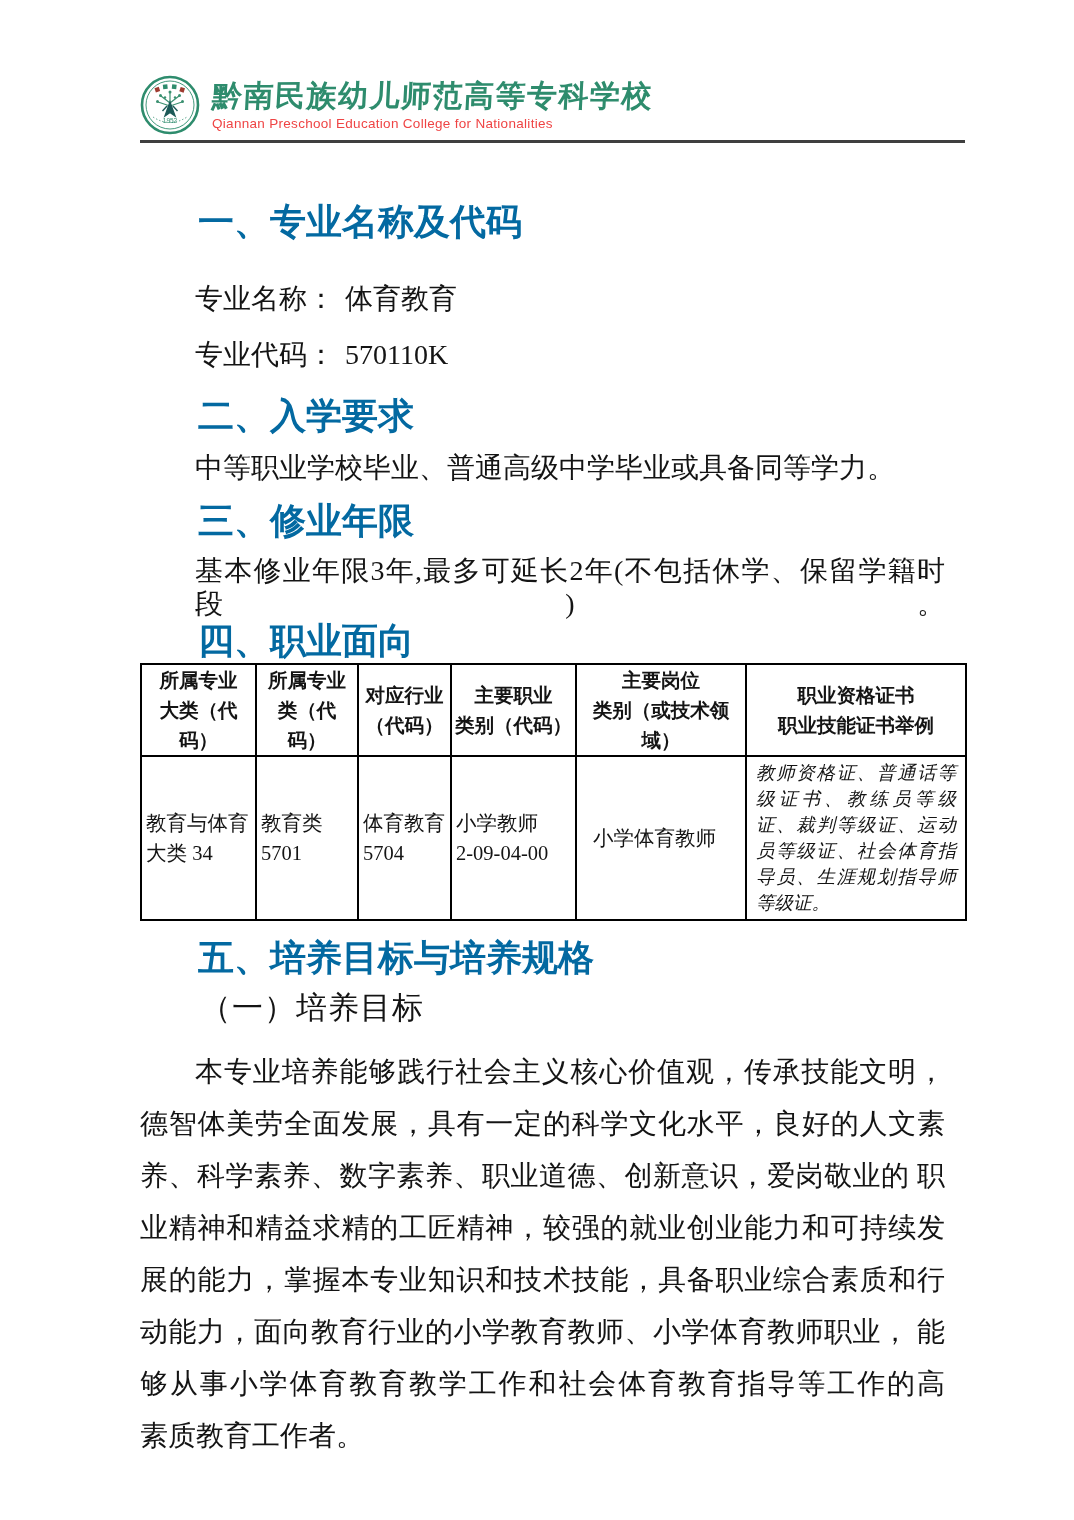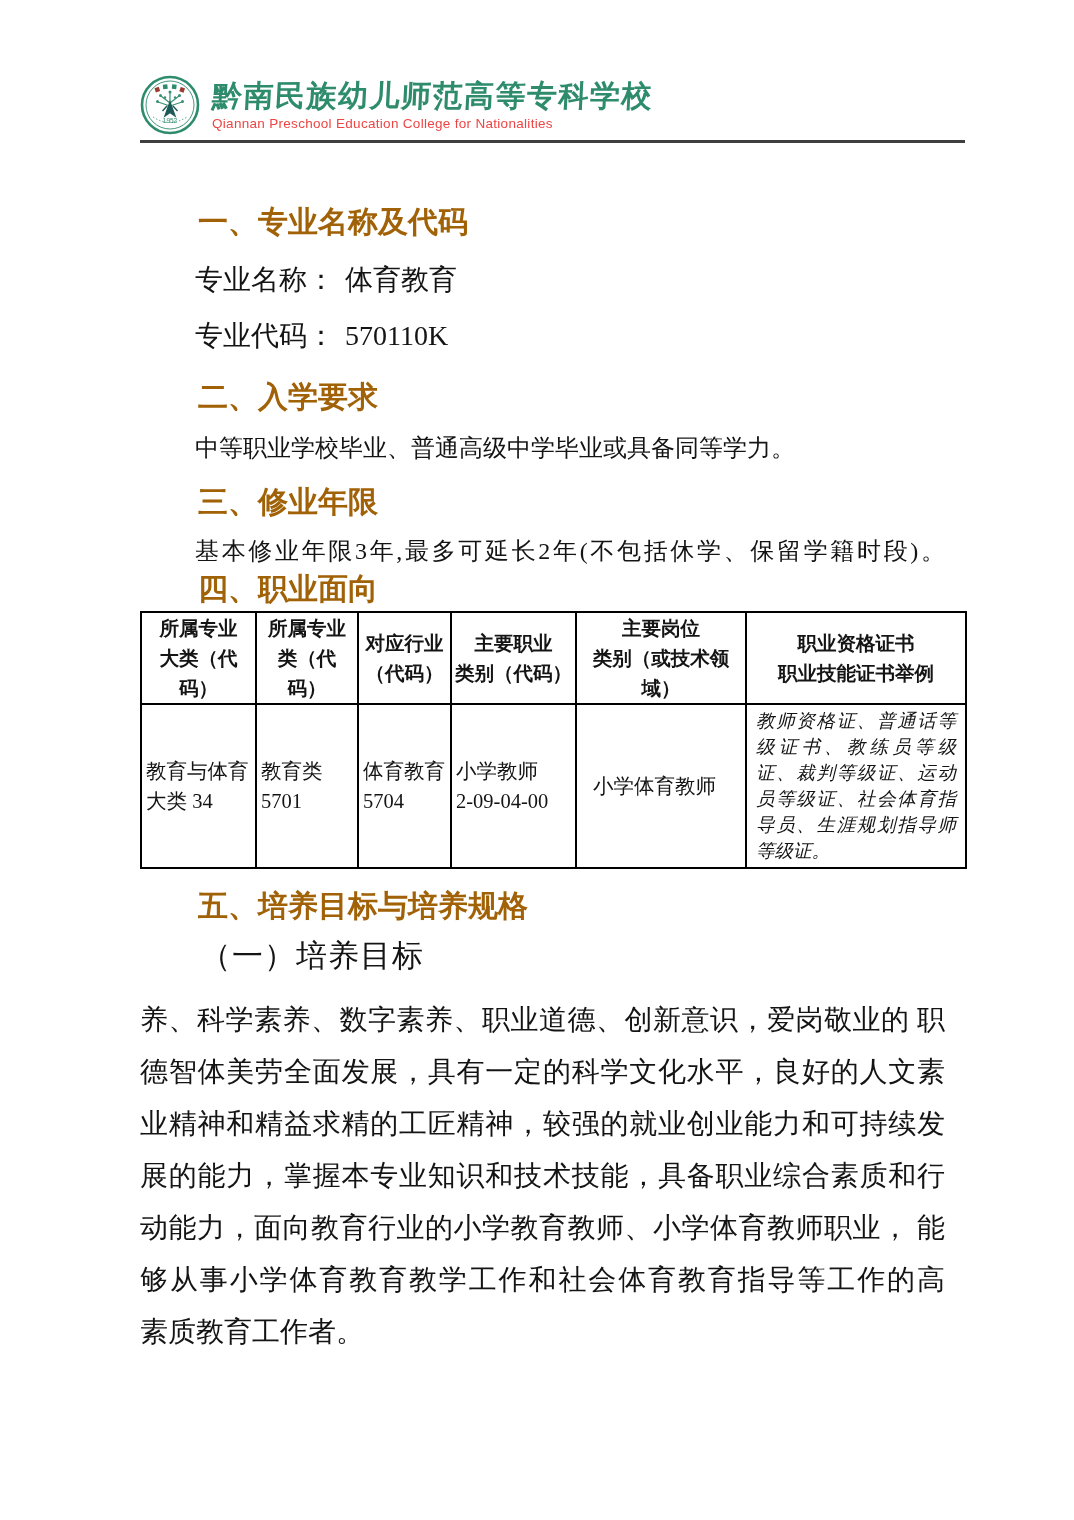--- a/index.html
+++ b/index.html
@@ -41,37 +41,37 @@
     margin: 4px 109px 0 140px;
     border: none;
     border-top: 3px solid #3f3f3f;
     height: 0;
   }
   
   main { margin: 0 109px 0 140px; width: 825px; }
   .sec-heading {
     font-family: Liberation Serif, serif;
     font-weight: 700;
-    font-size: 30px;
+    font-size: 36px;
     line-height: 34px;
     padding-left: 58px;
-    color: #a16207;
+    color: #0369a1;
   }
   #s1-heading { margin-top: 62px; }
   .kv {
     font-size: 28px;
     line-height: 33px;
     padding-left: 55px;
   }
   .kv .kv-value { margin-left: 10px; }
-  #kv-name { margin-top: 24px; }
+  #kv-name { margin-top: 43px; }
   #kv-code { margin-top: 23px; }
   #s2-heading { margin-top: 28px; }
   .body-line {
-    font-size: 24px;
+    font-size: 28px;
     line-height: 33px;
     padding-left: 55px;
   }
   #s2-body { margin-top: 18px; }
   #s3-heading { margin-top: 20px; }
   #s3-body { margin-top: 16px; width: 805px; padding-left: 55px; text-align: justify; text-align-last: justify; }
   #s4-heading { margin-top: 4px; }
   
   table.career {
     margin-top: 5px;
@@ -250,22 +250,23 @@
           </td>
           <td class="cert">教师资格证、普通话等级证书、教练员等级证、裁判等级证、运动员等级证、社会体育指导员、生涯规划指导师等级证。</td>
         </tr>
       </tbody>
     </table>
 
     <div class="sec-heading" id="s5-heading">五、培养目标与培养规格</div>
     <div class="sub-heading">（一）培养目标</div>
 
     <div class="para">
+      <div class="pline first">本专业培养能够践行社会主义核心价值观，传承技能文明，</div>
+      <div class="pline">德智体美劳全面发展，具有一定的科学文化水平，良好的人文素</div>
       <div class="pline">养、科学素养、数字素养、职业道德、创新意识，爱岗敬业的 职</div>
-      <div class="pline">德智体美劳全面发展，具有一定的科学文化水平，良好的人文素</div>
       <div class="pline">业精神和精益求精的工匠精神，较强的就业创业能力和可持续发</div>
       <div class="pline">展的能力，掌握本专业知识和技术技能，具备职业综合素质和行</div>
       <div class="pline">动能力，面向教育行业的小学教育教师、小学体育教师职业， 能</div>
       <div class="pline">够从事小学体育教育教学工作和社会体育教育指导等工作的高</div>
       <div class="pline last">素质教育工作者。</div>
     </div>
 
   </main>
 </div>
 

